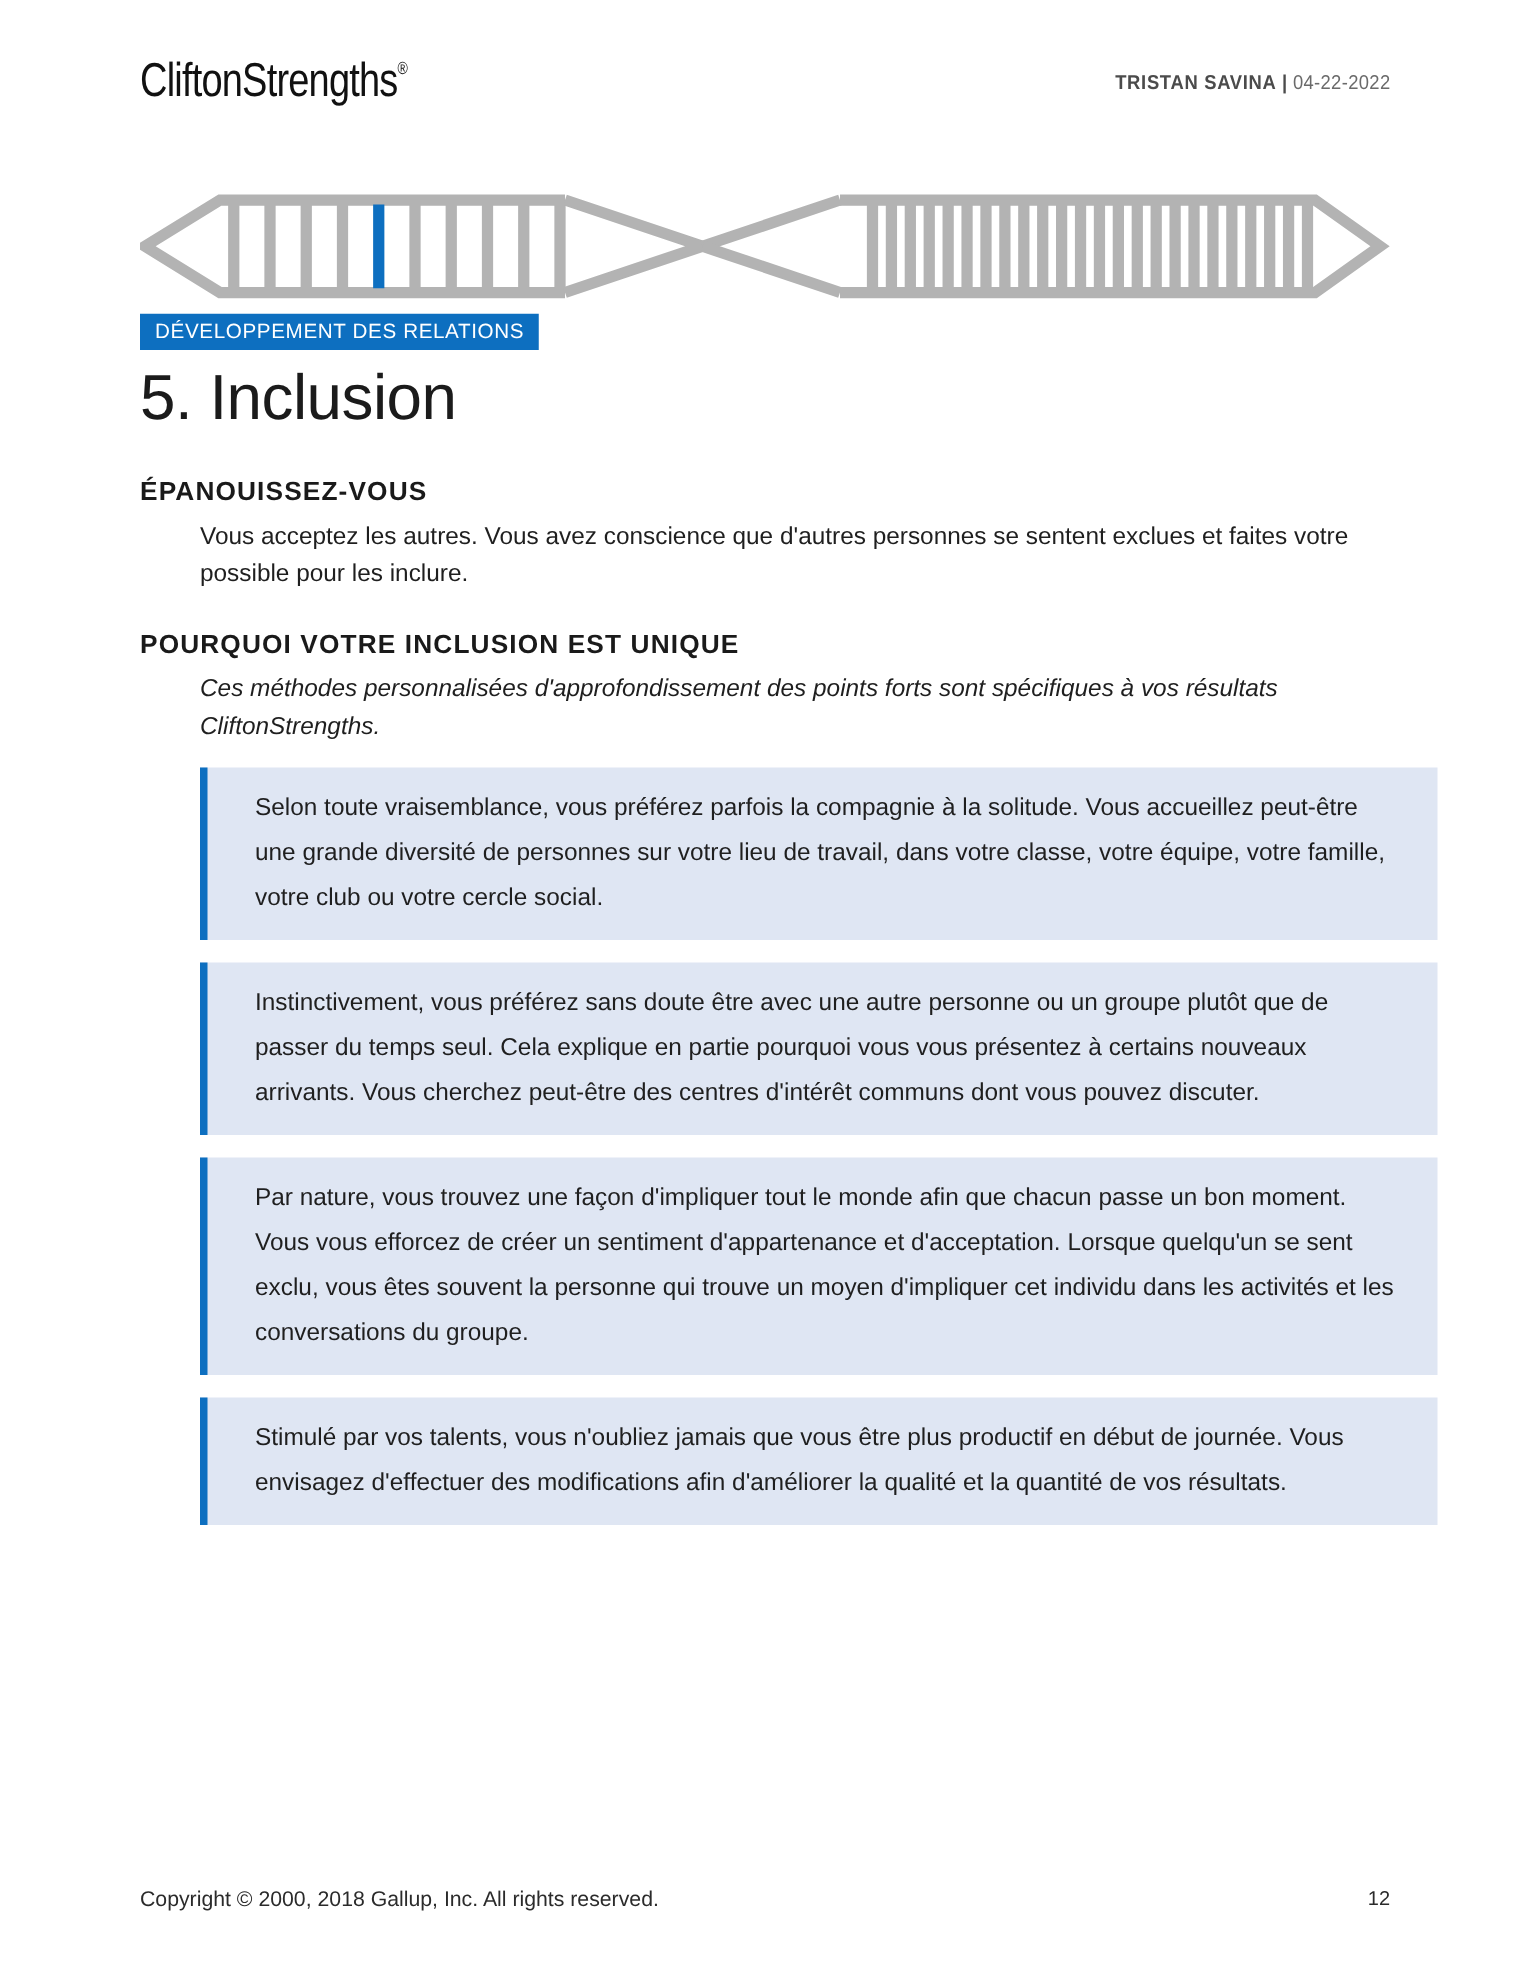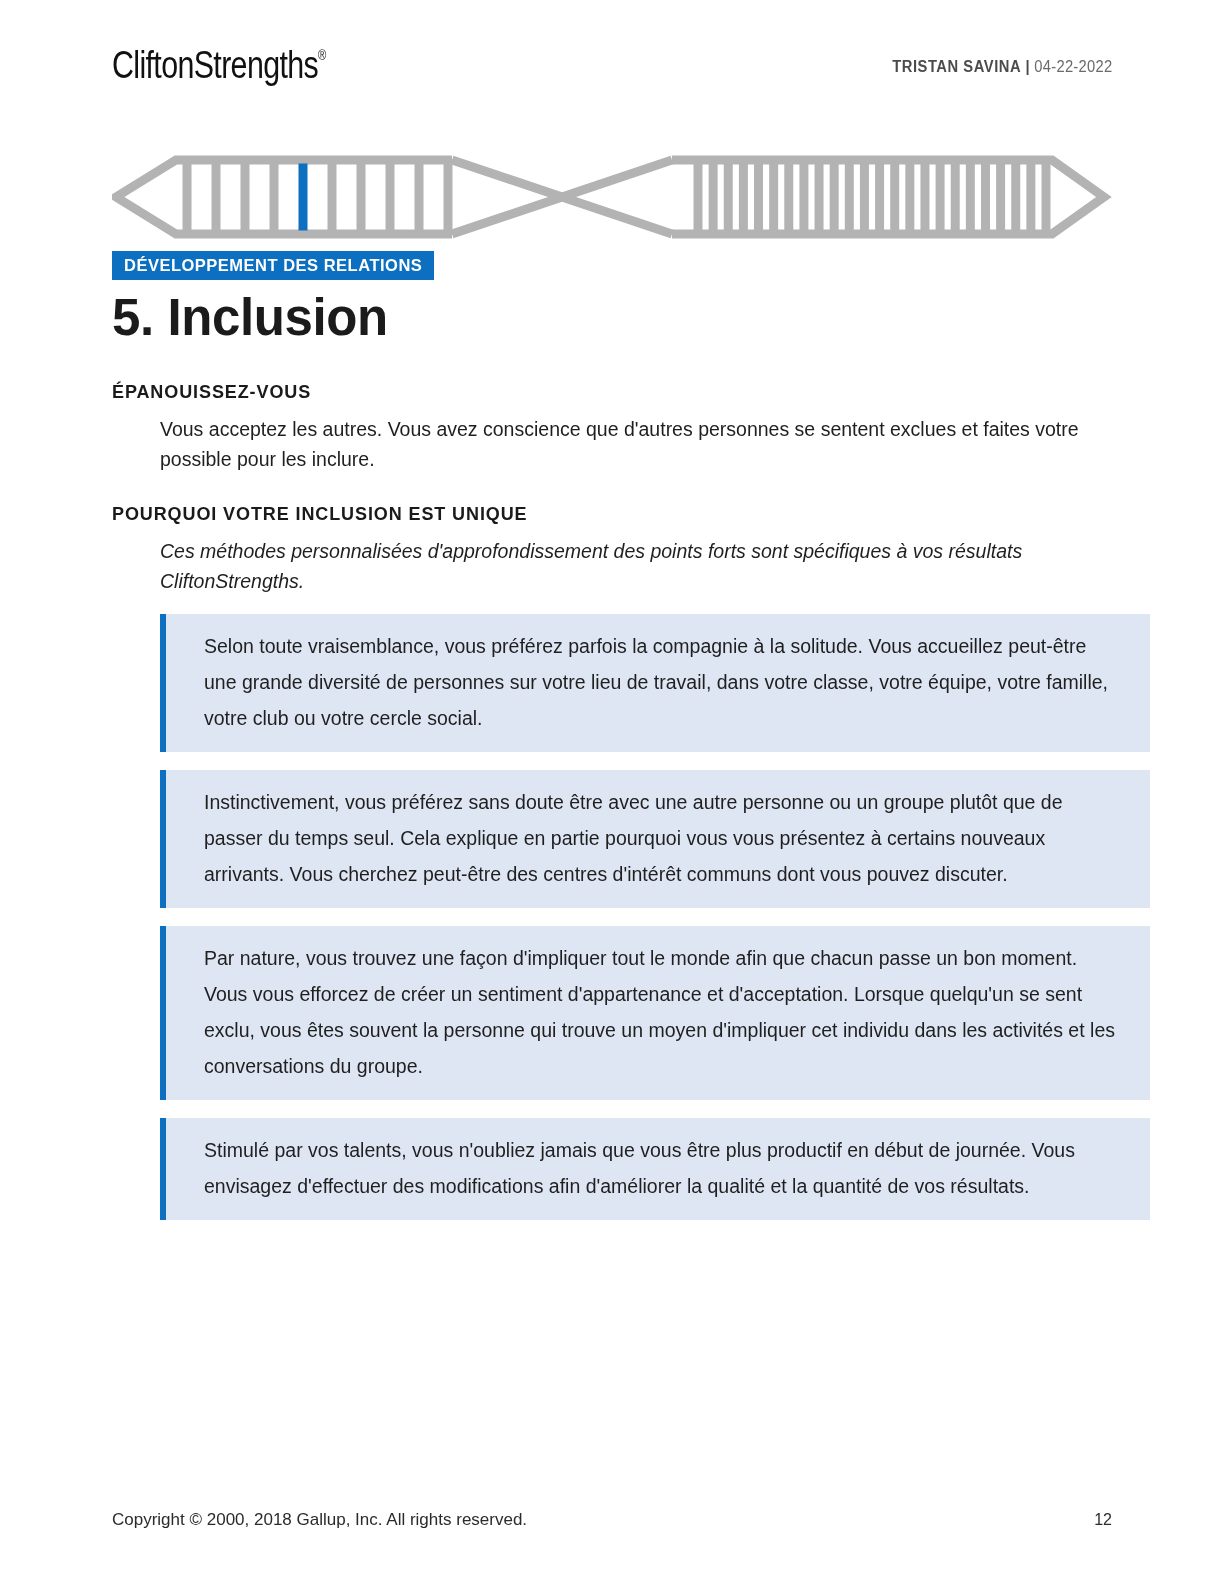--- a/index.html
+++ b/index.html
@@ -83,45 +83,45 @@
   
   .domain-badge {
     position: absolute;
     left: 112px;
     top: 251px;
     height: 29px;
     line-height: 29px;
     background: #0d6fc0;
     color: #ffffff;
     font-size: 16.5px;
-    font-weight: 700;
+    font-weight: 400;
     letter-spacing: 0.5px;
     padding: 0 12px 0 12px;
     display: inline-block;
     white-space: nowrap;
     box-sizing: border-box;
   }
 
   
   .theme-title {
     position: absolute;
     left: 112px;
     top: 288px;
     font-size: 51px;
-    font-weight: 700;
+    font-weight: 400;
     color: #1b1b1b;
     letter-spacing: -0.4px;
     white-space: nowrap;
   }
 
   
   .section-heading {
     position: absolute;
     left: 112px;
-    font-size: 18px;
+    font-size: 21px;
     font-weight: 700;
     letter-spacing: 0.9px;
     color: #1a1a1a;
     white-space: nowrap;
   }
   .body-text {
     position: absolute;
     left: 112px;
     width: 975px;
     font-size: 19.5px;

